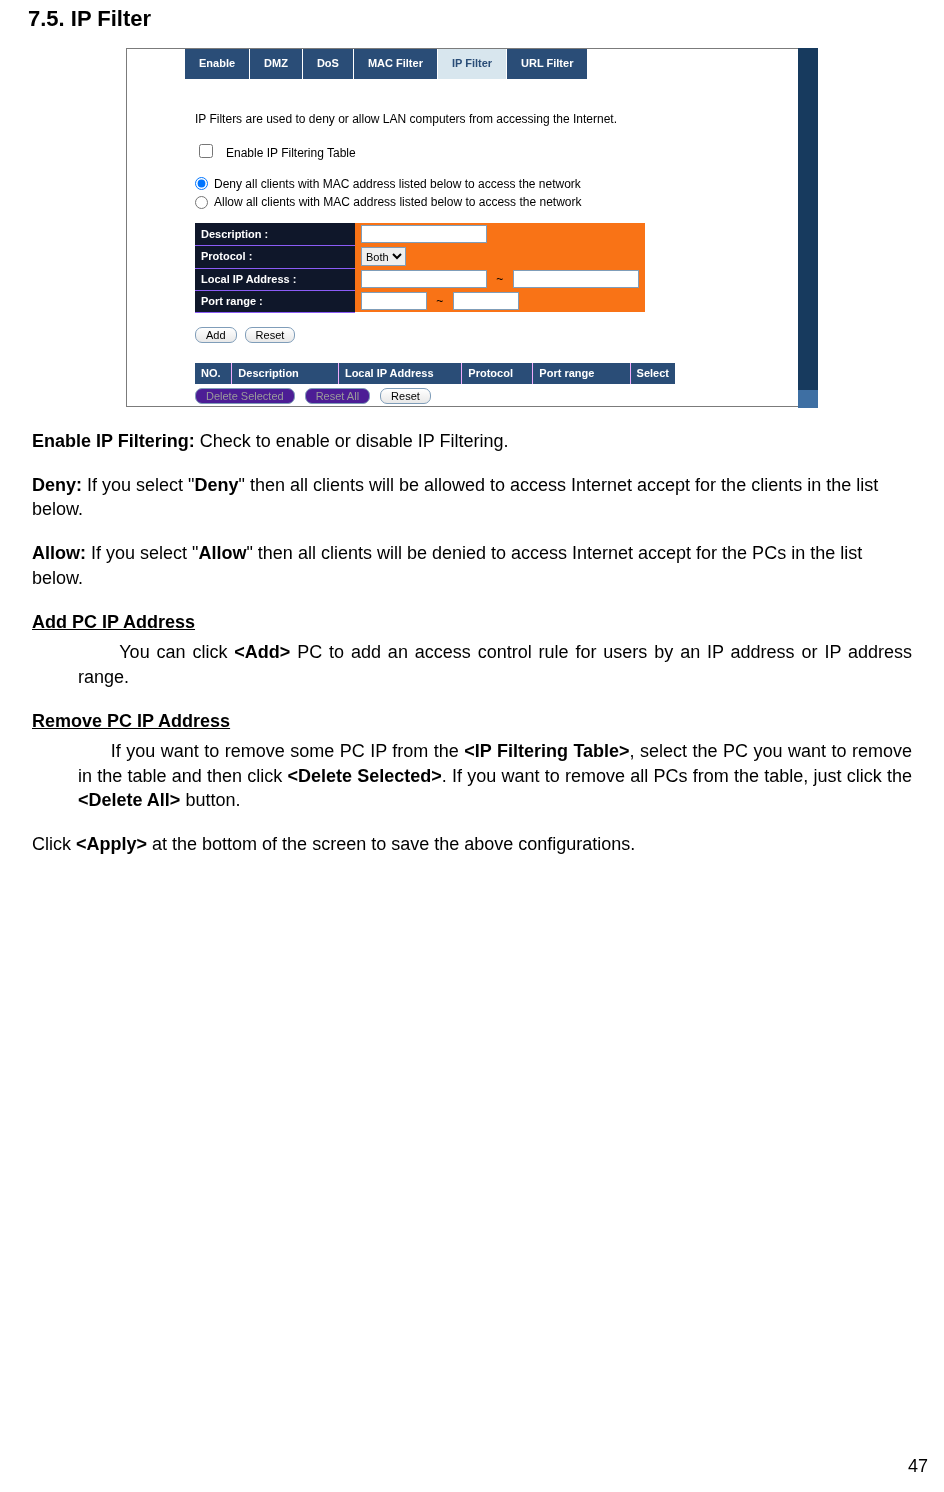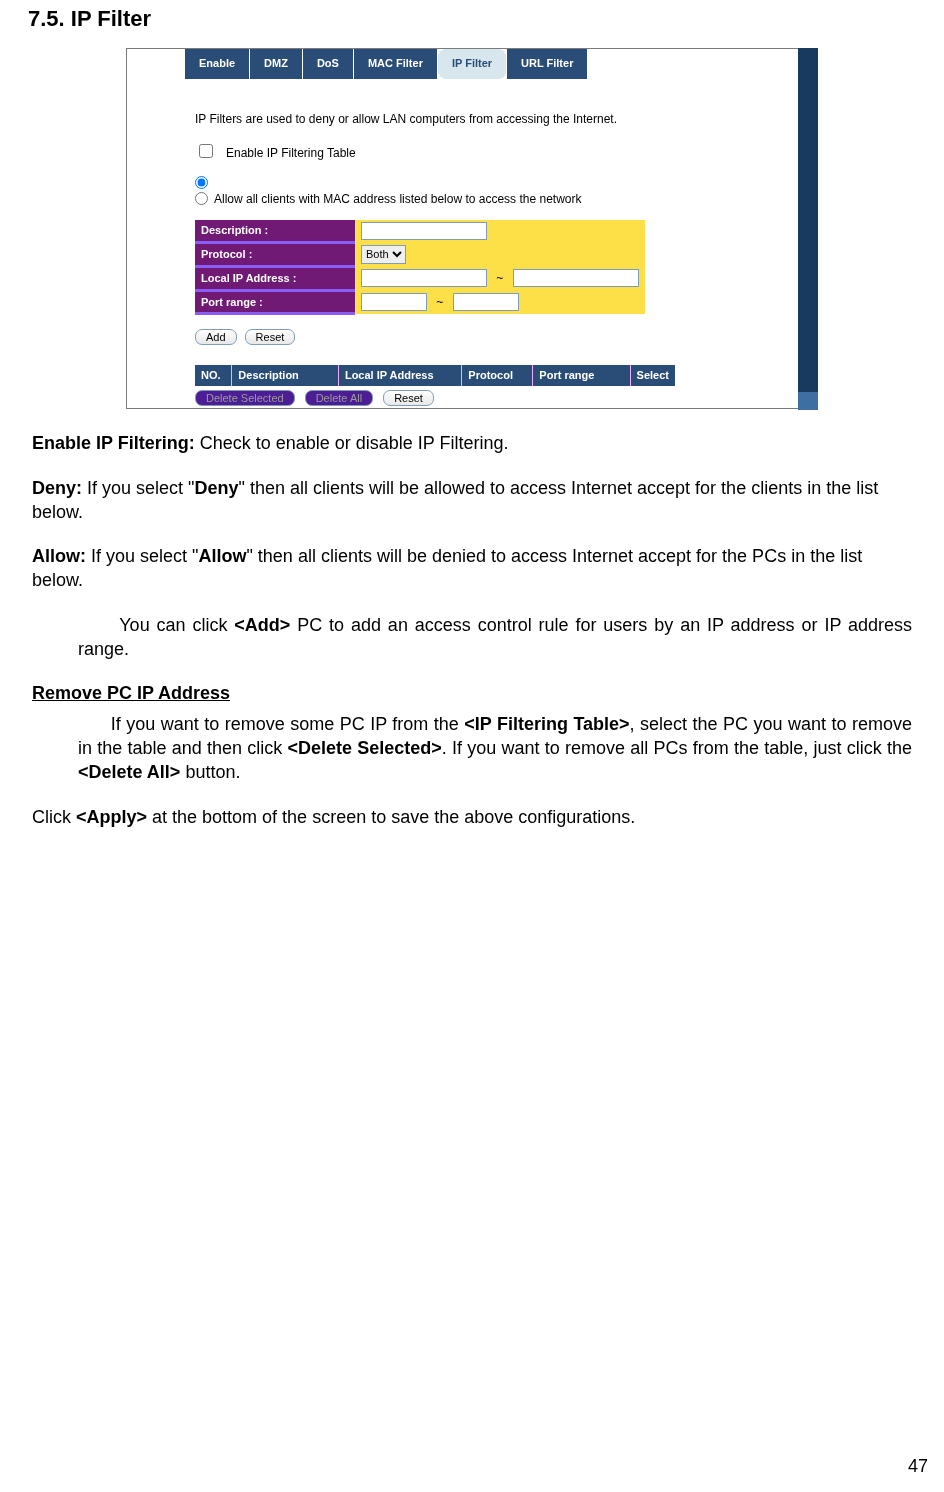--- a/index.html
+++ b/index.html
@@ -66,21 +66,20 @@
     font-weight: bold;
     padding: 3px 14px;
     border-right: 1px solid #fff;
     display: flex;
     align-items: center;
     white-space: nowrap;
   }
   .tab.active {
     background: #d8e6ee;
     color: #2a4d77;
-    border-radius: 8px;
   }
 
   .panel-body {
     padding: 30px 30px 6px 68px;
     font-family: Tahoma, Arial, sans-serif;
     font-size: 12px;
   }
   .intro-line {
     padding: 2px 0 14px 0;
     color: #000;
@@ -103,30 +102,30 @@
     font-size: 12px;
     padding: 1px 0;
   }
   .radio-row input[type=radio]{margin:0;}
 
   .form-table {
     margin-top: 12px;
     border-collapse: collapse;
   }
   .form-table td.label {
-    background: #701a75;
+    background: #0f172a;
     color: #fff;
     font-size: 11px;
     font-weight: bold;
     padding: 3px 6px;
     width: 148px;
-    border-bottom: 3px solid #8b5cf6;
+    border-bottom: 1px solid #8b5cf6;
   }
   .form-table td.field {
-    background: #fde047;
+    background: #f97316;
     padding: 2px 6px;
   }
   .form-table input[type=text] {
     border: 1px solid #7f9db9;
     height: 16px;
     width: 120px;
     font-size: 11px;
     padding: 0 2px;
   }
   .form-table select {
@@ -221,20 +220,21 @@
       <div class="panel-body">
         <div class="intro-line">IP Filters are used to deny or allow LAN computers from accessing the Internet.</div>
 
         <div class="enable-row">
           <input type="checkbox" style="">
           <span>Enable IP Filtering Table</span>
         </div>
 
         <div class="radio-row">
           <input type="radio" name="mode" checked="" style="">
+          <span>Deny all clients with MAC address listed below to access the network</span>
         </div>
         <div class="radio-row">
           <input type="radio" name="mode" style="">
           <span>Allow all clients with MAC address listed below to access the network</span>
         </div>
 
         <table class="form-table">
           <tbody>
               <tr>
             <td class="label">Description :</td>
@@ -276,41 +276,42 @@
           <div class="col col-no">NO.</div>
           <div class="col col-desc">Description</div>
           <div class="col col-ip">Local IP Address</div>
           <div class="col col-proto">Protocol</div>
           <div class="col col-port">Port range</div>
           <div class="col col-sel">Select</div>
         </div>
 
         <div class="bottom-btn-row">
           <button class="winbtn disabled">Delete Selected</button>
-          <button class="winbtn disabled">Delete All</button>
+          <button class="winbtn disabled">Reset All</button>
           <button class="winbtn">Reset</button>
         </div>
       </div>
     </div>
   </div>
 
   <div class="desc-block">
 
     <p class="big-gap">
       <b>Enable IP Filtering:</b><span> Check to enable or disable IP Filtering.</span>
     </p>
 
     <p>
       <b>Deny:</b><span> If you select "</span><b>Deny</b><span>" then all clients will be allowed to access Internet accept for the clients in the list below.</span>
     </p>
 
     <p class="big-gap">
       <b>Allow:</b><span> If you select "</span><b>Allow</b><span>" then all clients will be denied to access Internet accept for the PCs in the list below.</span>
     </p>
 
+    <p class="tight"><span class="heading-u">Add PC IP Address</span></p>
     <p class="indent">
       &nbsp;&nbsp;&nbsp;&nbsp;&nbsp;&nbsp;<span>You can click </span><b>&lt;Add&gt;</b><span> PC to add an access control rule for users by an IP address or IP address range.</span>
     </p>
 
     <p class="tight"><span class="heading-u">Remove PC IP Address</span></p>
     <p class="indent">
       &nbsp;&nbsp;&nbsp;&nbsp;&nbsp;&nbsp;<span>If you want to remove some PC IP from the </span><b>&lt;IP Filtering Table&gt;</b><span>, select the PC you want to remove in the table and then click </span><b>&lt;Delete Selected&gt;</b><span>. If you want to remove all PCs from the table, just click the </span><b>&lt;Delete All&gt;</b><span> button.</span>
     </p>
 
     <p>

